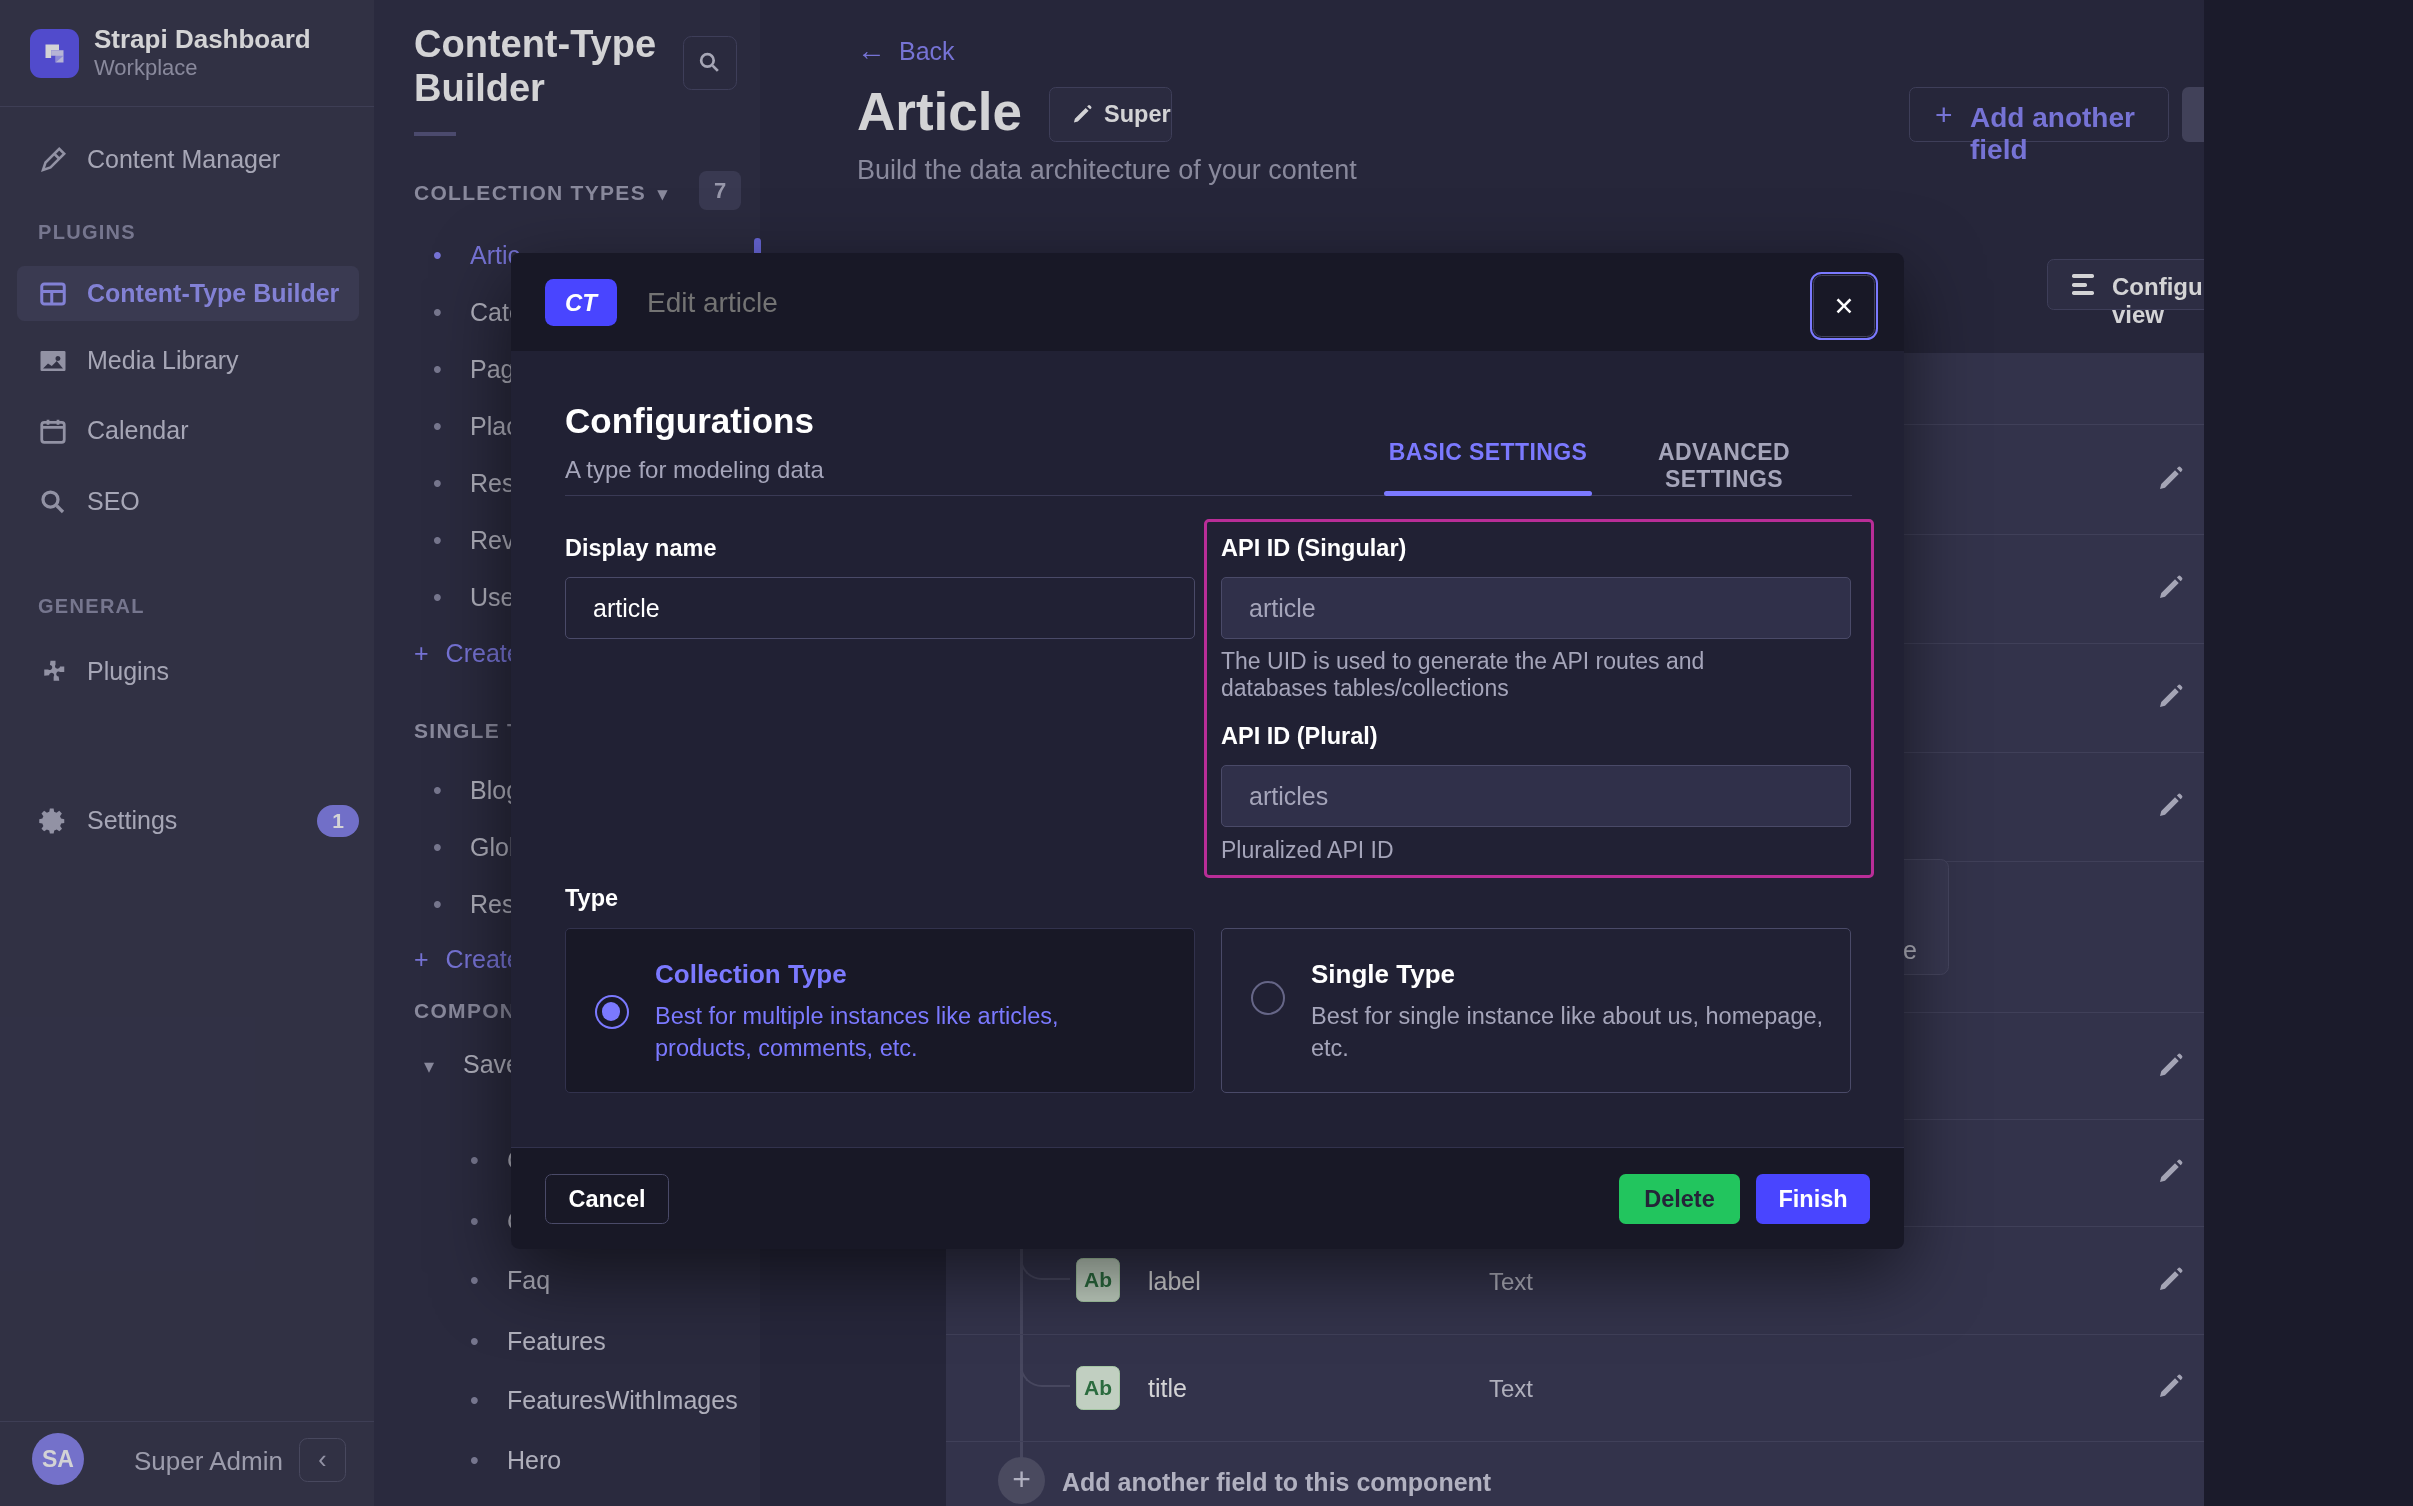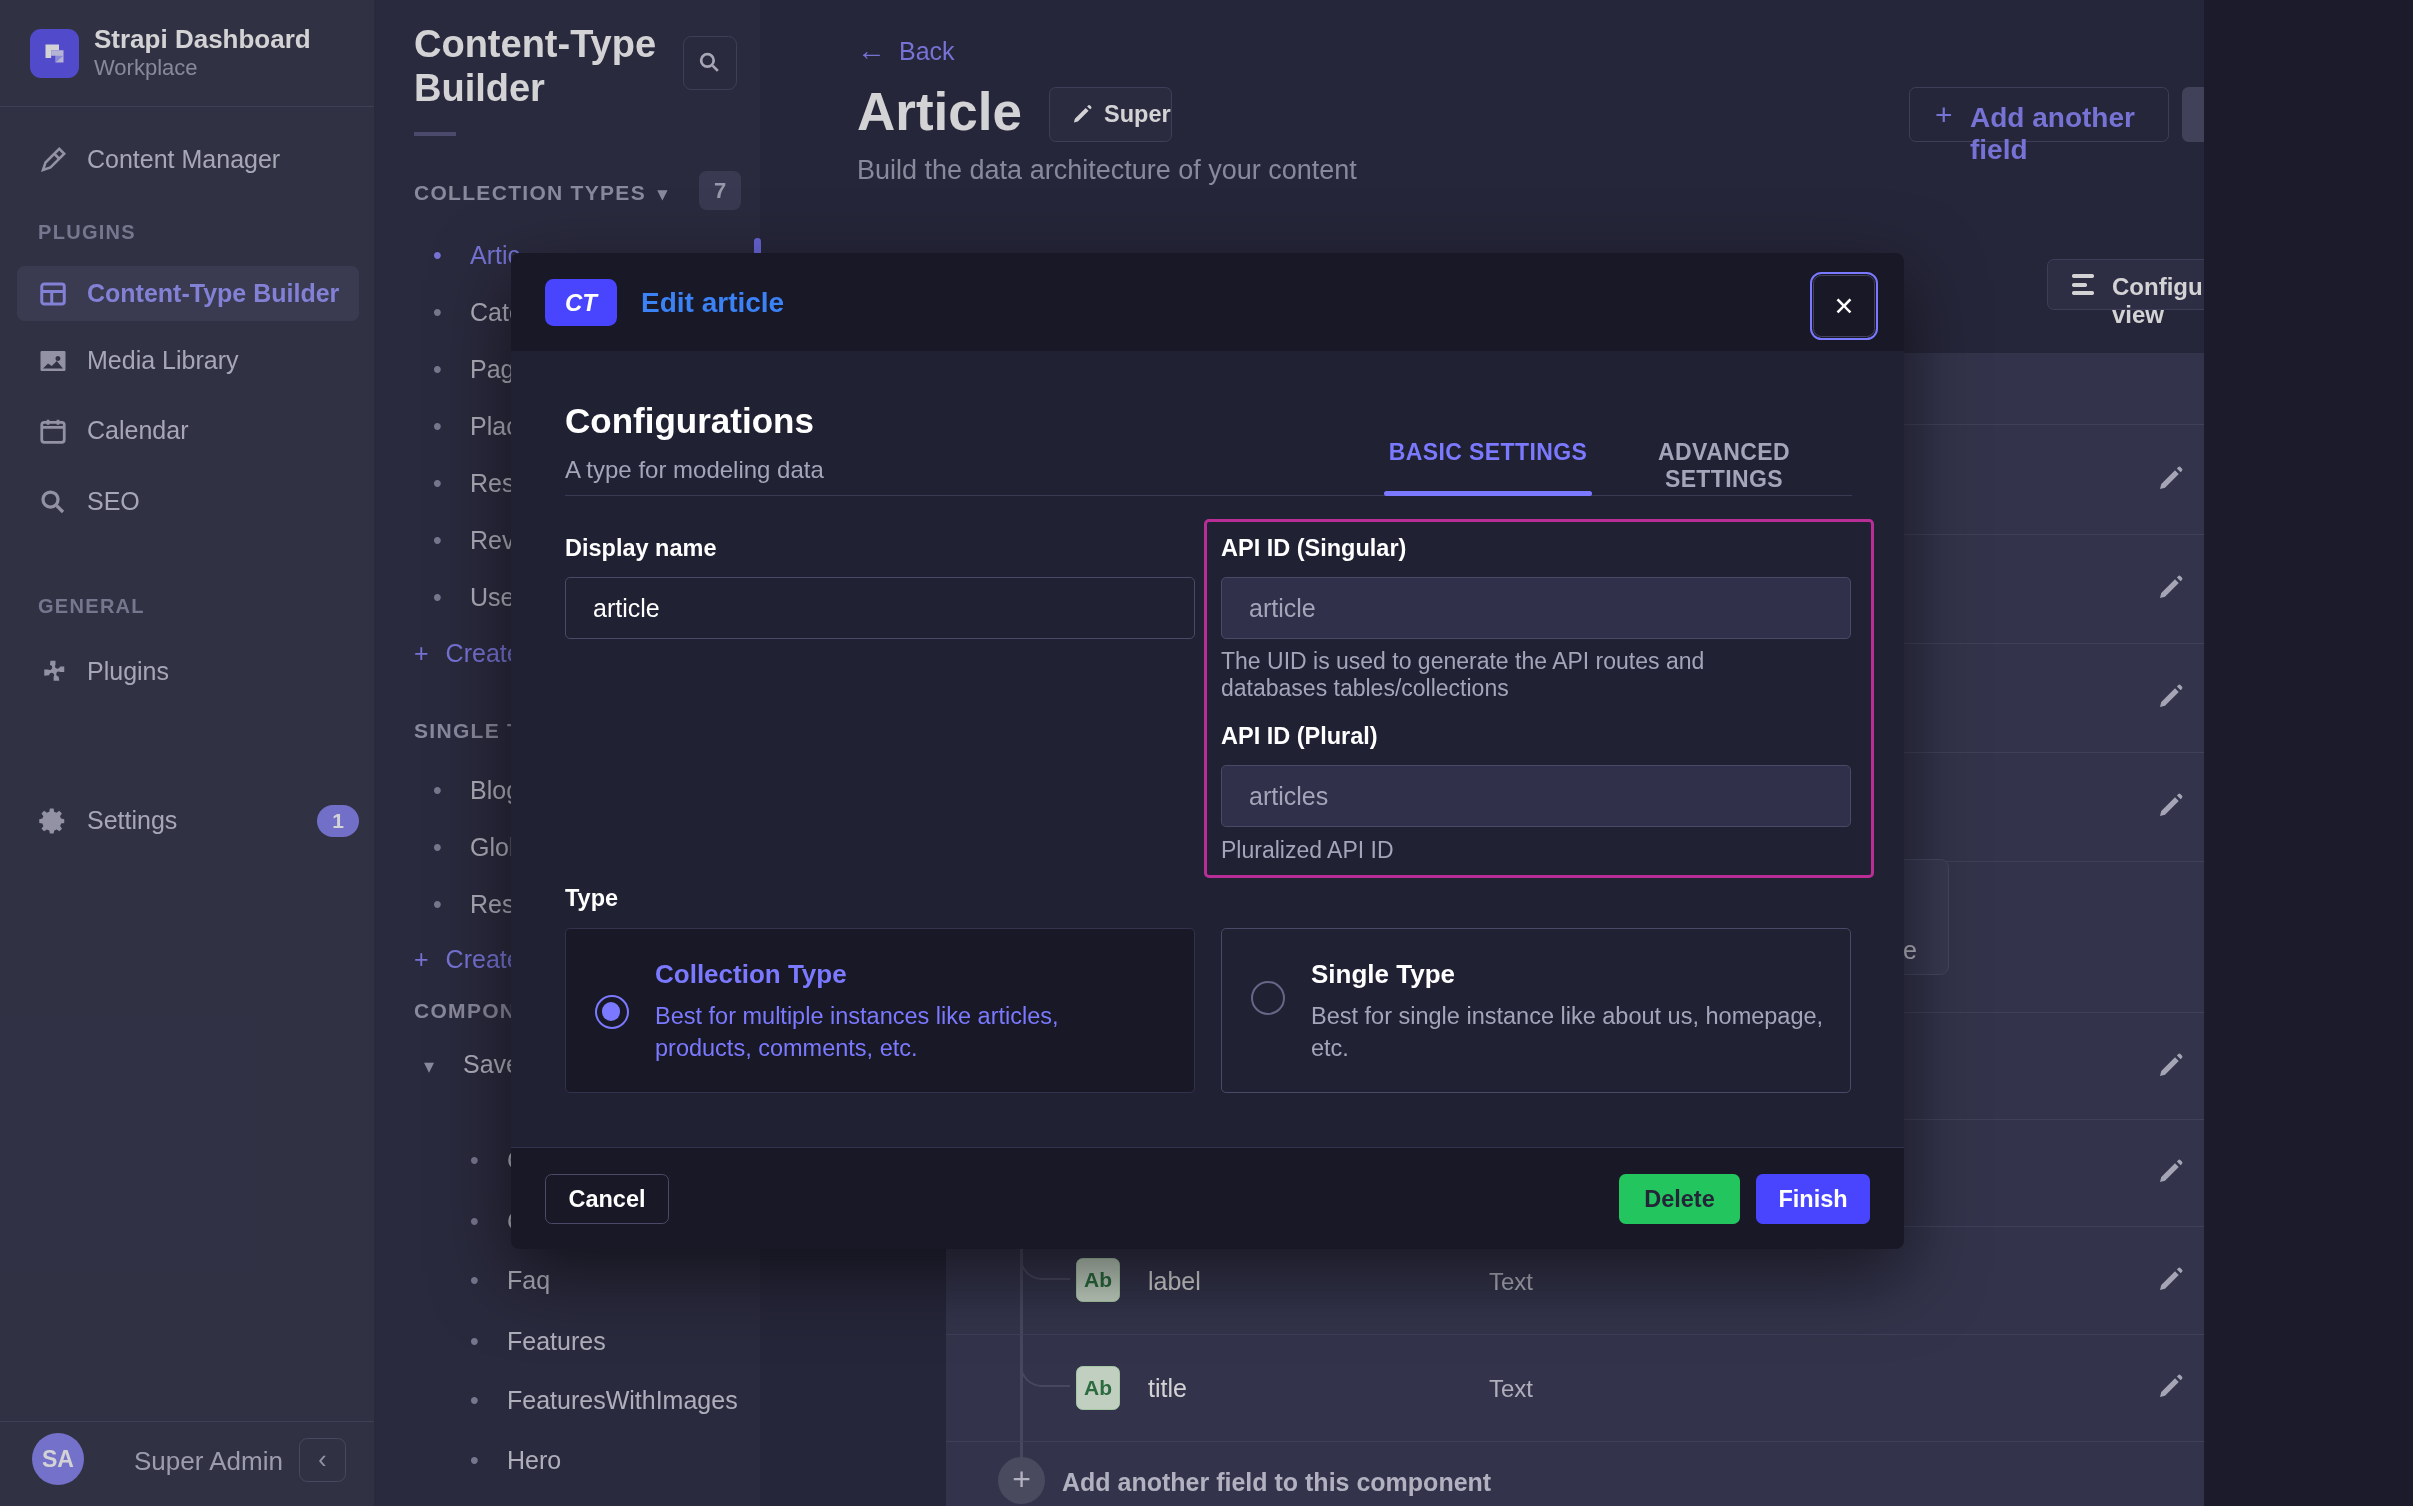--- a/index.html
+++ b/index.html
@@ -79,21 +79,21 @@
   .nested-card { position:absolute; left:852px; top:506px; width:151px; height:116px; background:#42425f; border:0.8px solid #53536f; border-radius:8.4px; }
   .nested-card .tx { position:absolute; left:104px; top:76px; font-size:25px; color:#e0e0ec; }
   .add-row-plus { position:absolute; left:52px; top:1104px; width:47px; height:47px; border-radius:50%; background:#585870; color:#d6d6e6; font-size:32px; text-align:center; line-height:44px; }
   .add-row-lb { position:absolute; left:116px; top:1115px; font-size:25px; font-weight:600; color:#d6d6e6; }
 
   
   .overlay { position:absolute; left:0; top:0; width:2413px; height:1507px; background:rgba(10,10,22,0.18); z-index:2; }
   .modal { position:absolute; left:511px; top:253px; width:1393px; height:996px; border-radius:8.4px; background:#212134; box-shadow:0 25px 76px rgba(0,0,0,0.55); z-index:3; }
   .m-head { position:absolute; left:0; top:0; width:1393px; height:98px; background:#181826; border-radius:8.4px 8.4px 0 0; }
   .ct-badge { position:absolute; left:34px; top:26px; width:72px; height:47px; border-radius:8.4px; background:#4945ff; color:#ffffff; font-size:24px; font-weight:bold; font-style:italic; text-align:center; line-height:47px; }
-  .m-title { position:absolute; left:130px; top:34px; font-size:28px; font-weight:bold; color:#3b82f6; }
+  .m-title { position:absolute; left:136px; top:34px; font-size:28px; font-weight:normal; color:#737373; }
   .m-close { position:absolute; left:1302px; top:22px; width:62px; height:62px; background:#181826; border:0.8px solid #42425c; border-radius:8.4px; outline:2.5px solid #7b79ff; outline-offset:1.7px; color:#ffffff; font-size:25px; text-align:center; line-height:60px; }
   .m-sec-title { position:absolute; left:54px; top:148px; font-size:35px; font-weight:bold; color:#ffffff; }
   .m-sec-sub { position:absolute; left:54px; top:203px; font-size:24px; color:#a5a5ba; }
   .m-tab { position:absolute; top:186px; font-size:23px; font-weight:bold; letter-spacing:0.4px; }
   .m-tab.basic { left:873px; width:208px; text-align:center; color:#7b79ff; }
   .m-tab.adv { left:1108px; width:210px; text-align:center; color:#a5a5ba; }
   .m-divider { position:absolute; left:54px; top:242px; width:1287px; height:0.8px; background:#3a3a55; }
   .m-tab-underline { position:absolute; left:873px; top:238px; width:208px; height:5px; background:#7b79ff; border-radius:2.5px; }
   .hl-box { position:absolute; left:693px; top:266px; width:670px; height:359px; border:3.4px solid #b92d97; border-radius:5px; pointer-events:none; }
   .f-label { position:absolute; font-size:23.5px; font-weight:bold; color:#ffffff; }

